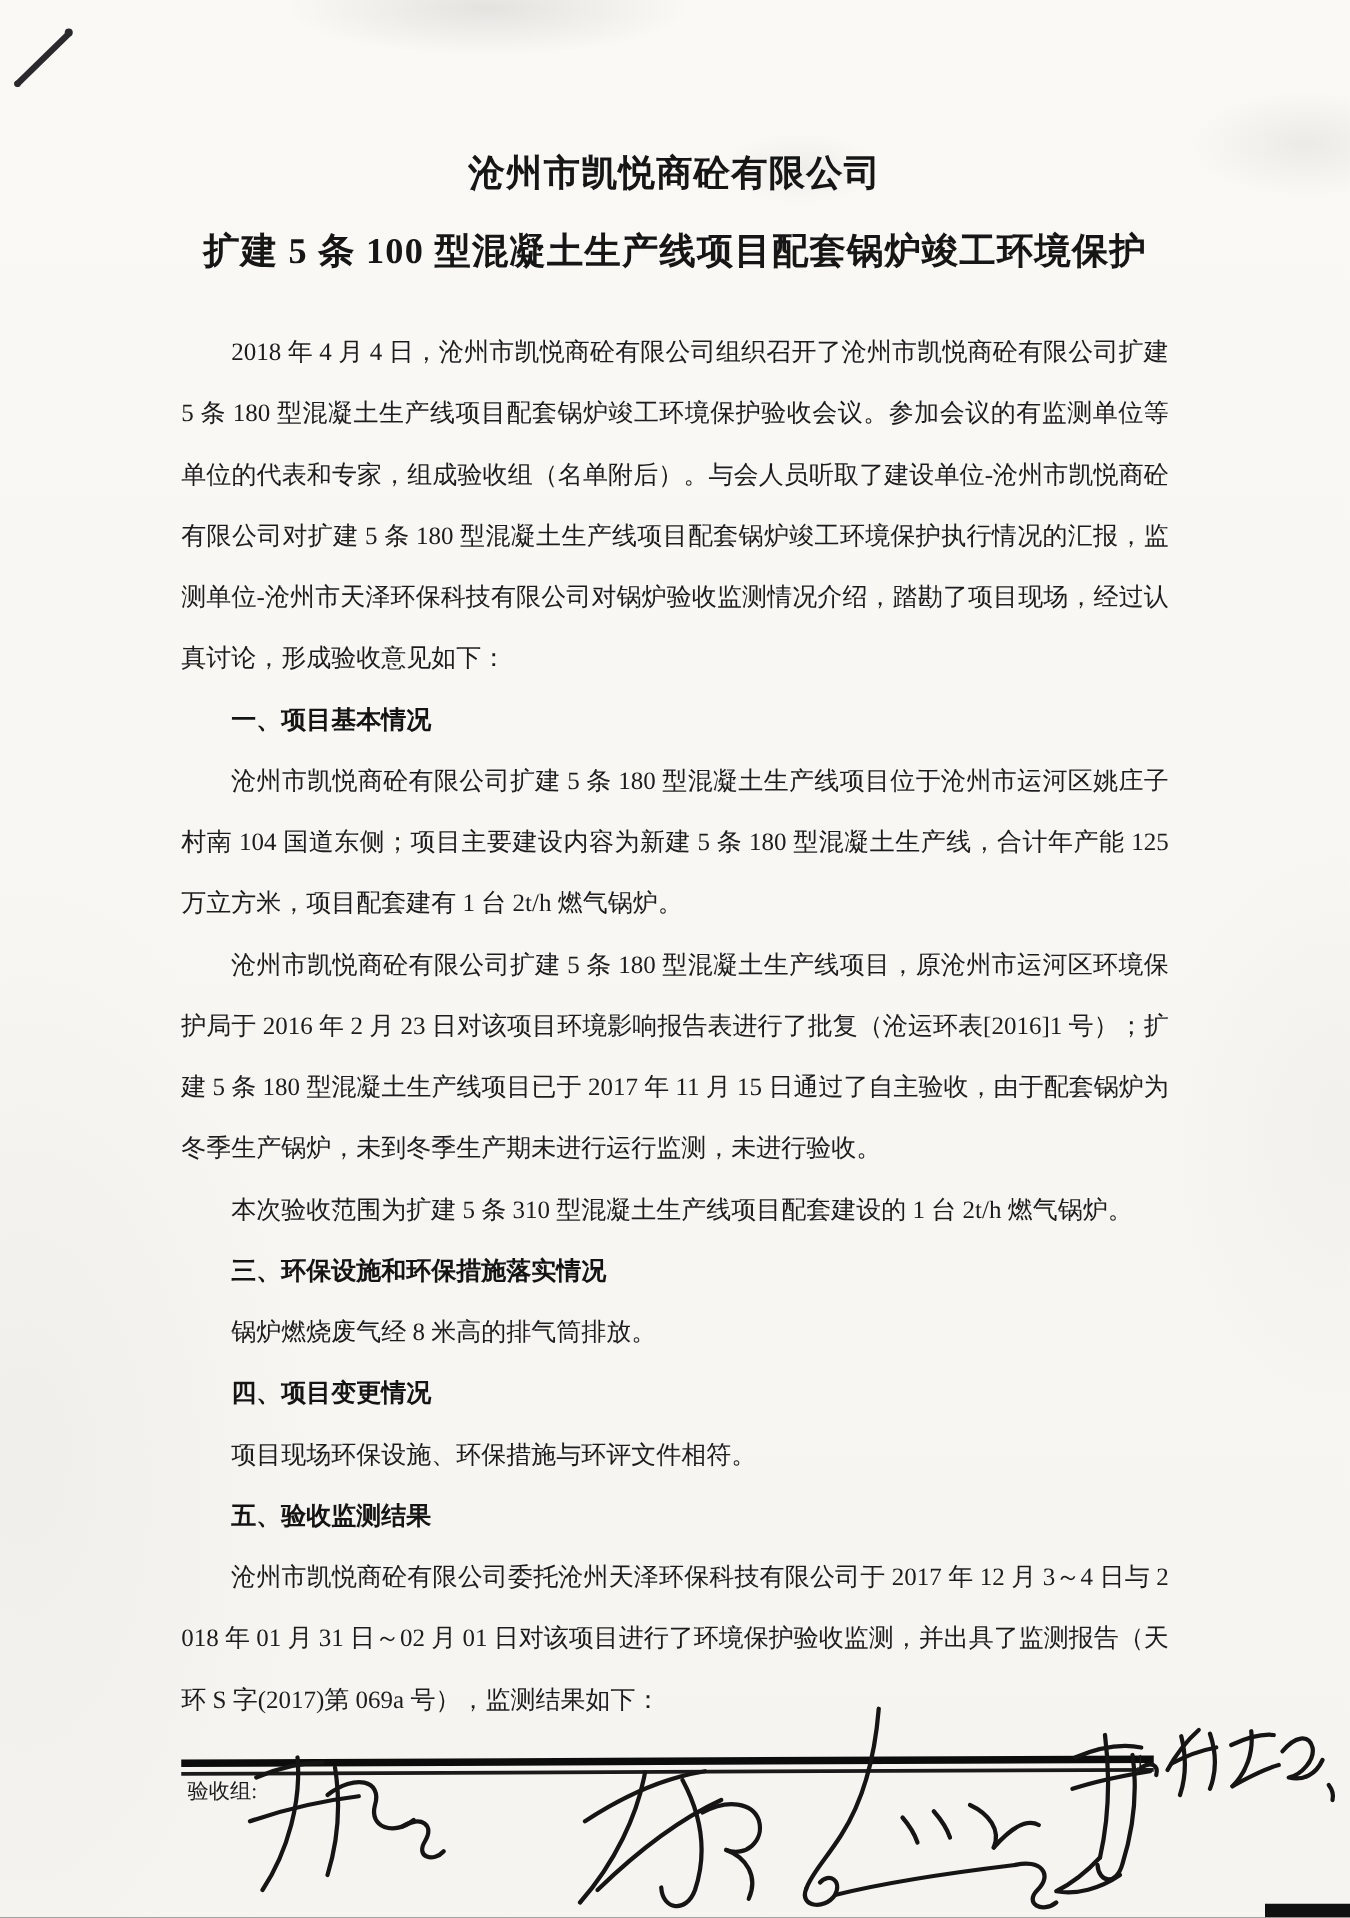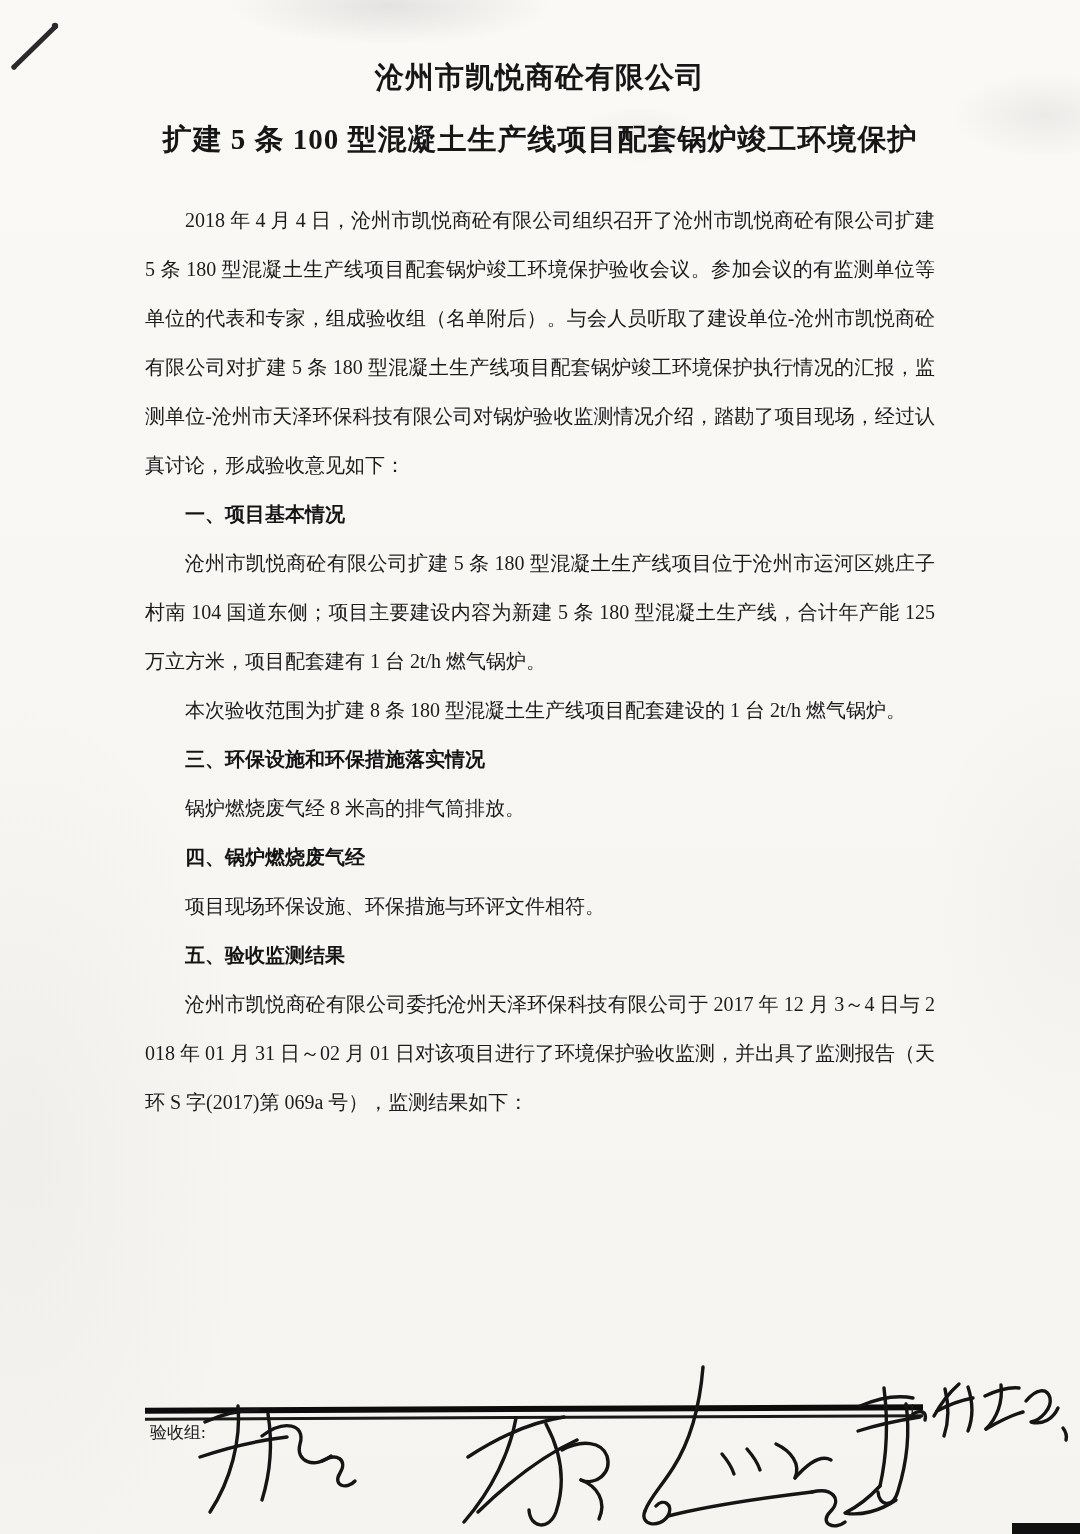--- a/index.html
+++ b/index.html
@@ -13,21 +13,21 @@
     background:
       radial-gradient(ellipse 230px 55px at 390px 6px, rgba(110,110,110,.16), transparent 70%),
       radial-gradient(ellipse 130px 60px at 1045px 115px, rgba(130,130,130,.12), transparent 70%),
       radial-gradient(ellipse 90px 40px at 640px 135px, rgba(140,140,140,.10), transparent 70%),
       radial-gradient(ellipse 300px 600px at 20px 1150px, rgba(150,150,150,.07), transparent 75%),
       radial-gradient(ellipse 200px 300px at 1075px 900px, rgba(150,150,150,.06), transparent 75%),
       linear-gradient(#faf9f6, #f5f4f0);
   }
 
   
-  .doc-header { padding-top:46px; text-align:center; }
+  .doc-header { padding-top:108px; text-align:center; }
   .title-line {
     margin:0;
     font-size:29px;
     line-height:62px;
     font-weight:bold;
     letter-spacing:1px;
     color:#161617;
   }
 
   
@@ -84,24 +84,25 @@
 
   <div class="doc-header">
     <h1 class="title-line">沧州市凯悦商砼有限公司</h1>
     <h1 class="title-line">扩建 5 条 100 型混凝土生产线项目配套锅炉竣工环境保护</h1>
   </div>
 
   <div class="doc-body">
     <p class="para">2018 年 4 月 4 日，沧州市凯悦商砼有限公司组织召开了沧州市凯悦商砼有限公司扩建 5 条 180 型混凝土生产线项目配套锅炉竣工环境保护验收会议。参加会议的有监测单位等单位的代表和专家，组成验收组（名单附后）。与会人员听取了建设单位-沧州市凯悦商砼有限公司对扩建 5 条 180 型混凝土生产线项目配套锅炉竣工环境保护执行情况的汇报，监测单位-沧州市天泽环保科技有限公司对锅炉验收监测情况介绍，踏勘了项目现场，经过认真讨论，形成验收意见如下：</p>
     <h2 class="heading">一、项目基本情况</h2>
     <p class="para">沧州市凯悦商砼有限公司扩建 5 条 180 型混凝土生产线项目位于沧州市运河区姚庄子村南 104 国道东侧；项目主要建设内容为新建 5 条 180 型混凝土生产线，合计年产能 125 万立方米，项目配套建有 1 台 2t/h 燃气锅炉。</p>
-    <p class="para">本次验收范围为扩建 8 条 180 型混凝土生产线项目配套建设的 1 台 2t/h 燃气锅炉。</p>
+    <p class="para">沧州市凯悦商砼有限公司扩建 5 条 180 型混凝土生产线项目，原沧州市运河区环境保护局于 2016 年 2 月 23 日对该项目环境影响报告表进行了批复（沧运环表[2016]1 号）；扩建 5 条 180 型混凝土生产线项目已于 2017 年 11 月 15 日通过了自主验收，由于配套锅炉为冬季生产锅炉，未到冬季生产期未进行运行监测，未进行验收。</p>
+    <p class="para">本次验收范围为扩建 5 条 310 型混凝土生产线项目配套建设的 1 台 2t/h 燃气锅炉。</p>
     <h2 class="heading">三、环保设施和环保措施落实情况</h2>
     <p class="para">锅炉燃烧废气经 8 米高的排气筒排放。</p>
-    <h2 class="heading">四、锅炉燃烧废气经</h2>
+    <h2 class="heading">四、项目变更情况</h2>
     <p class="para">项目现场环保设施、环保措施与环评文件相符。</p>
     <h2 class="heading">五、验收监测结果</h2>
     <p class="para">沧州市凯悦商砼有限公司委托沧州天泽环保科技有限公司于 2017 年 12 月 3～4 日与 2018 年 01 月 31 日～02 月 01 日对该项目进行了环境保护验收监测，并出具了监测报告（天环 S 字(2017)第 069a 号），监测结果如下：</p>
   </div>
 
   <div class="divider-thick"></div>
   <div class="divider-thin"></div>
 
   <span class="review-group-label">验收组:</span>
 

